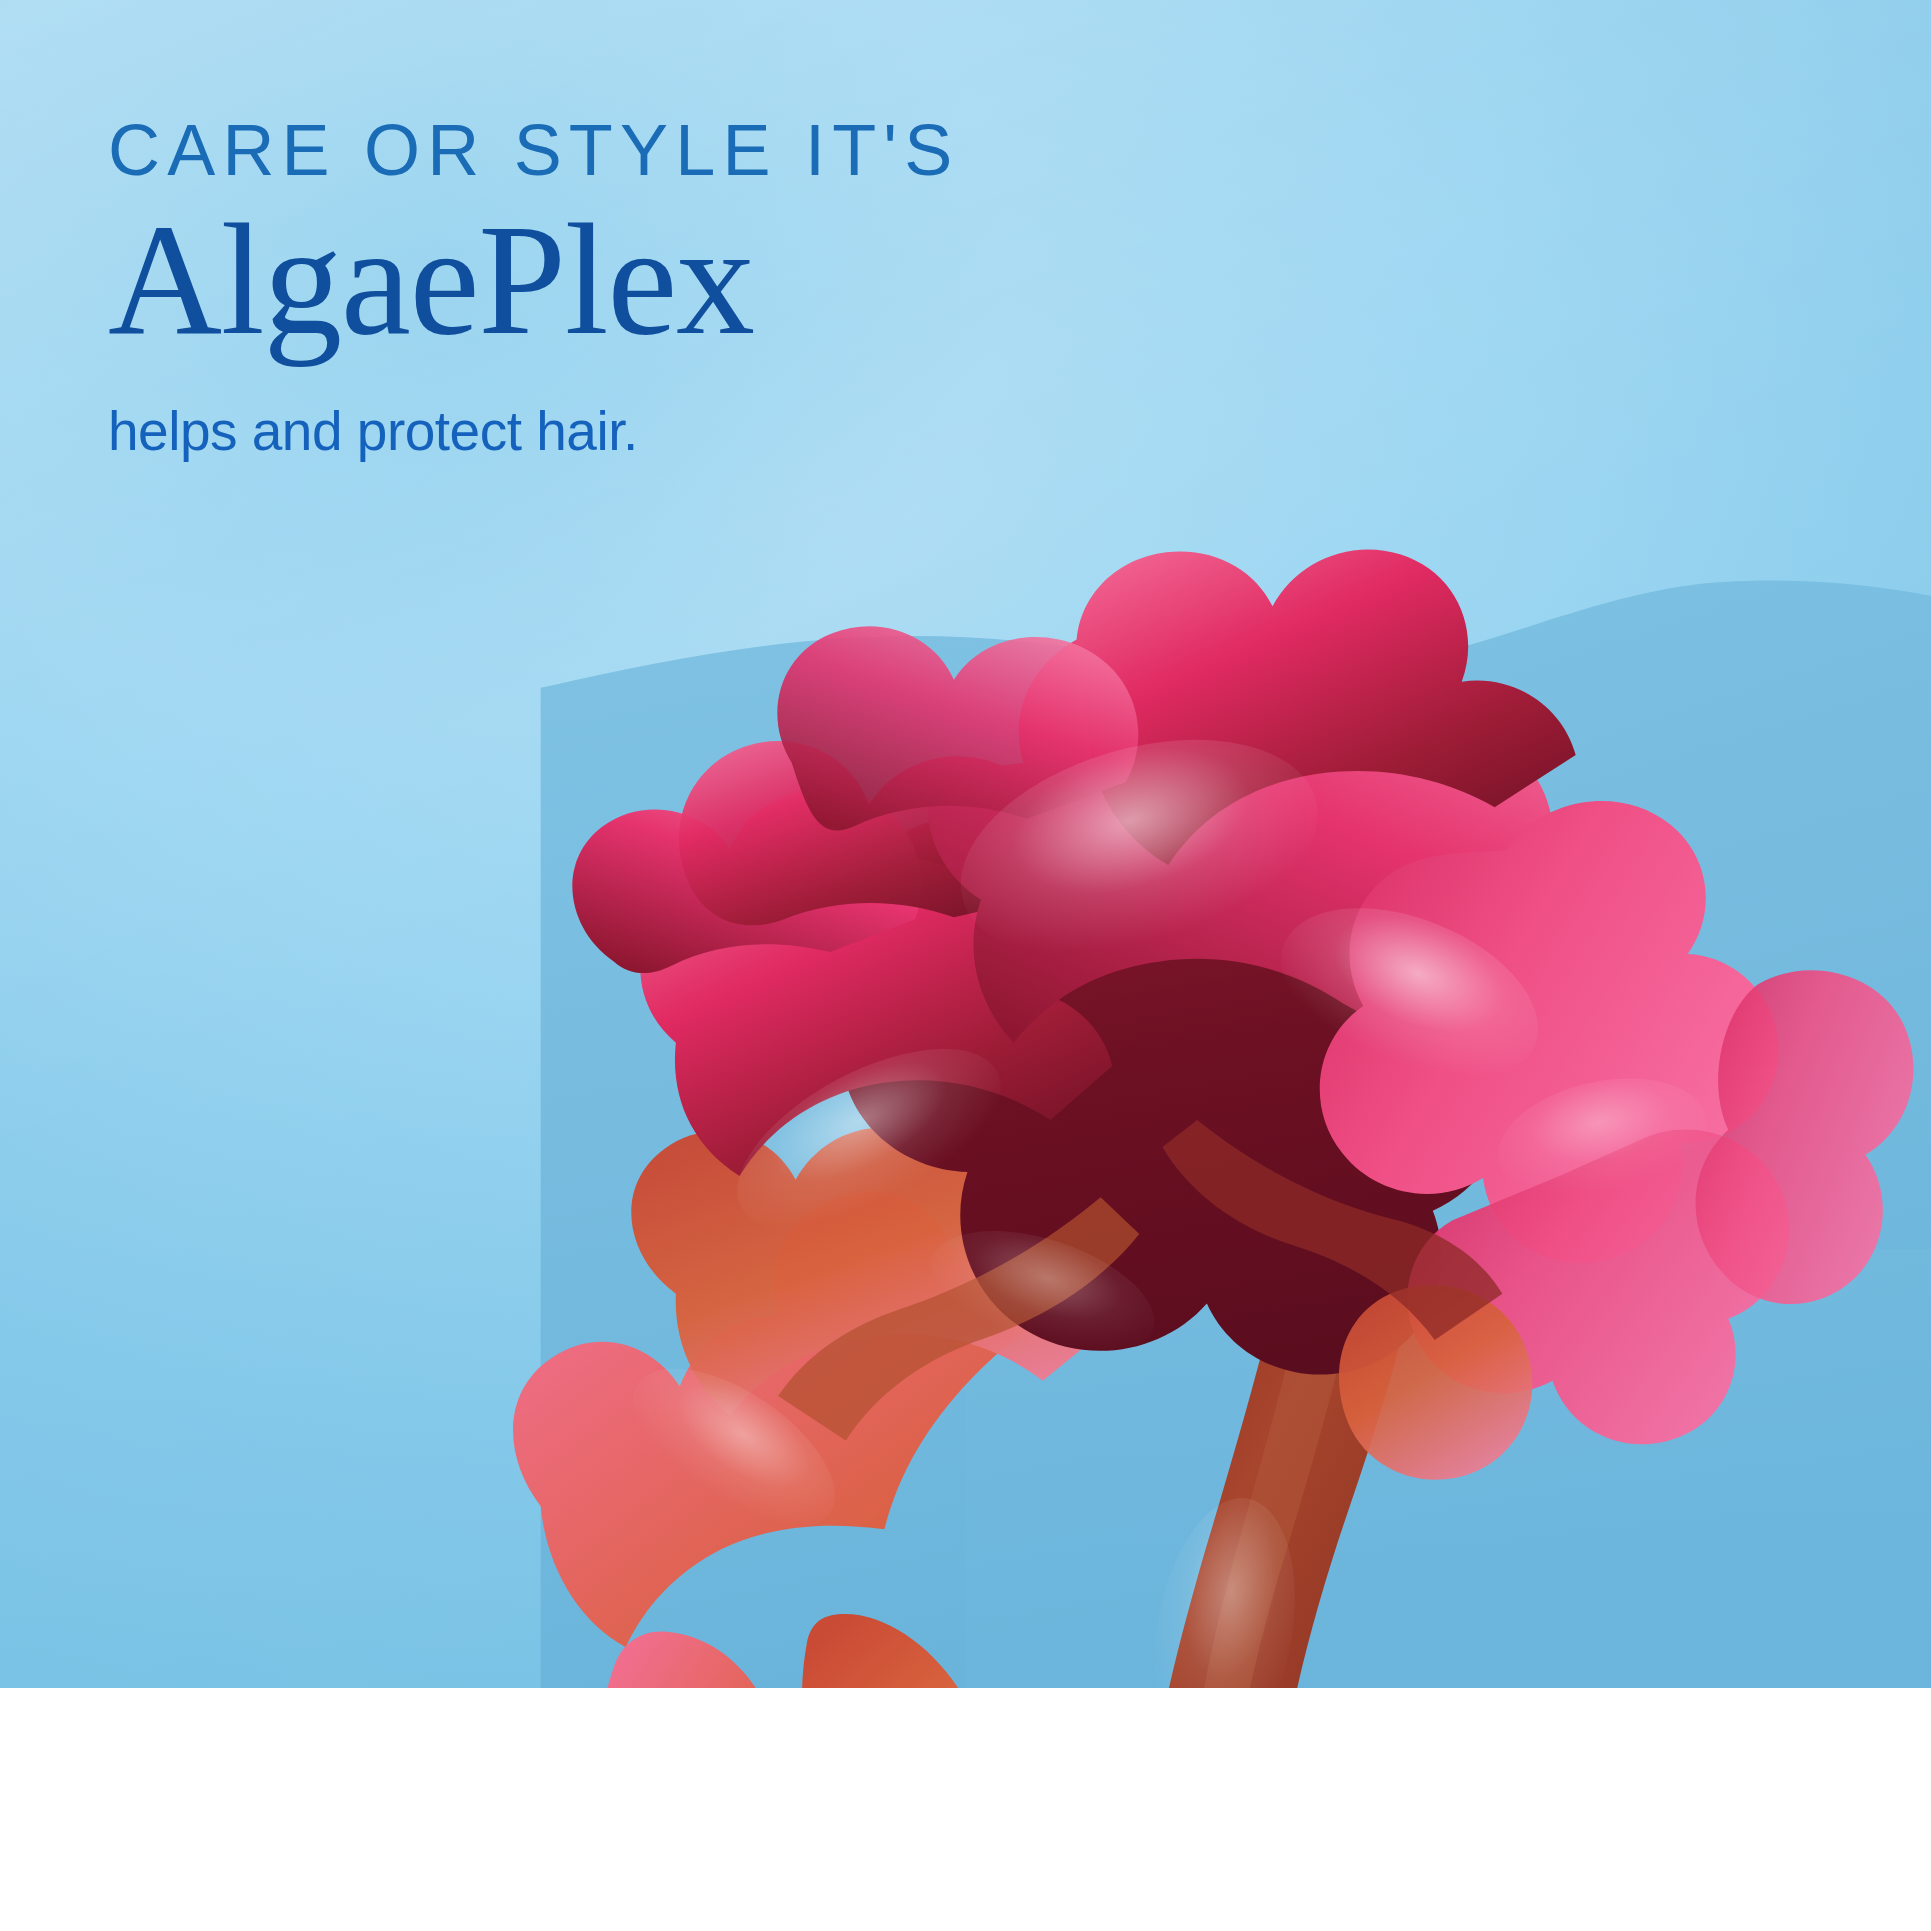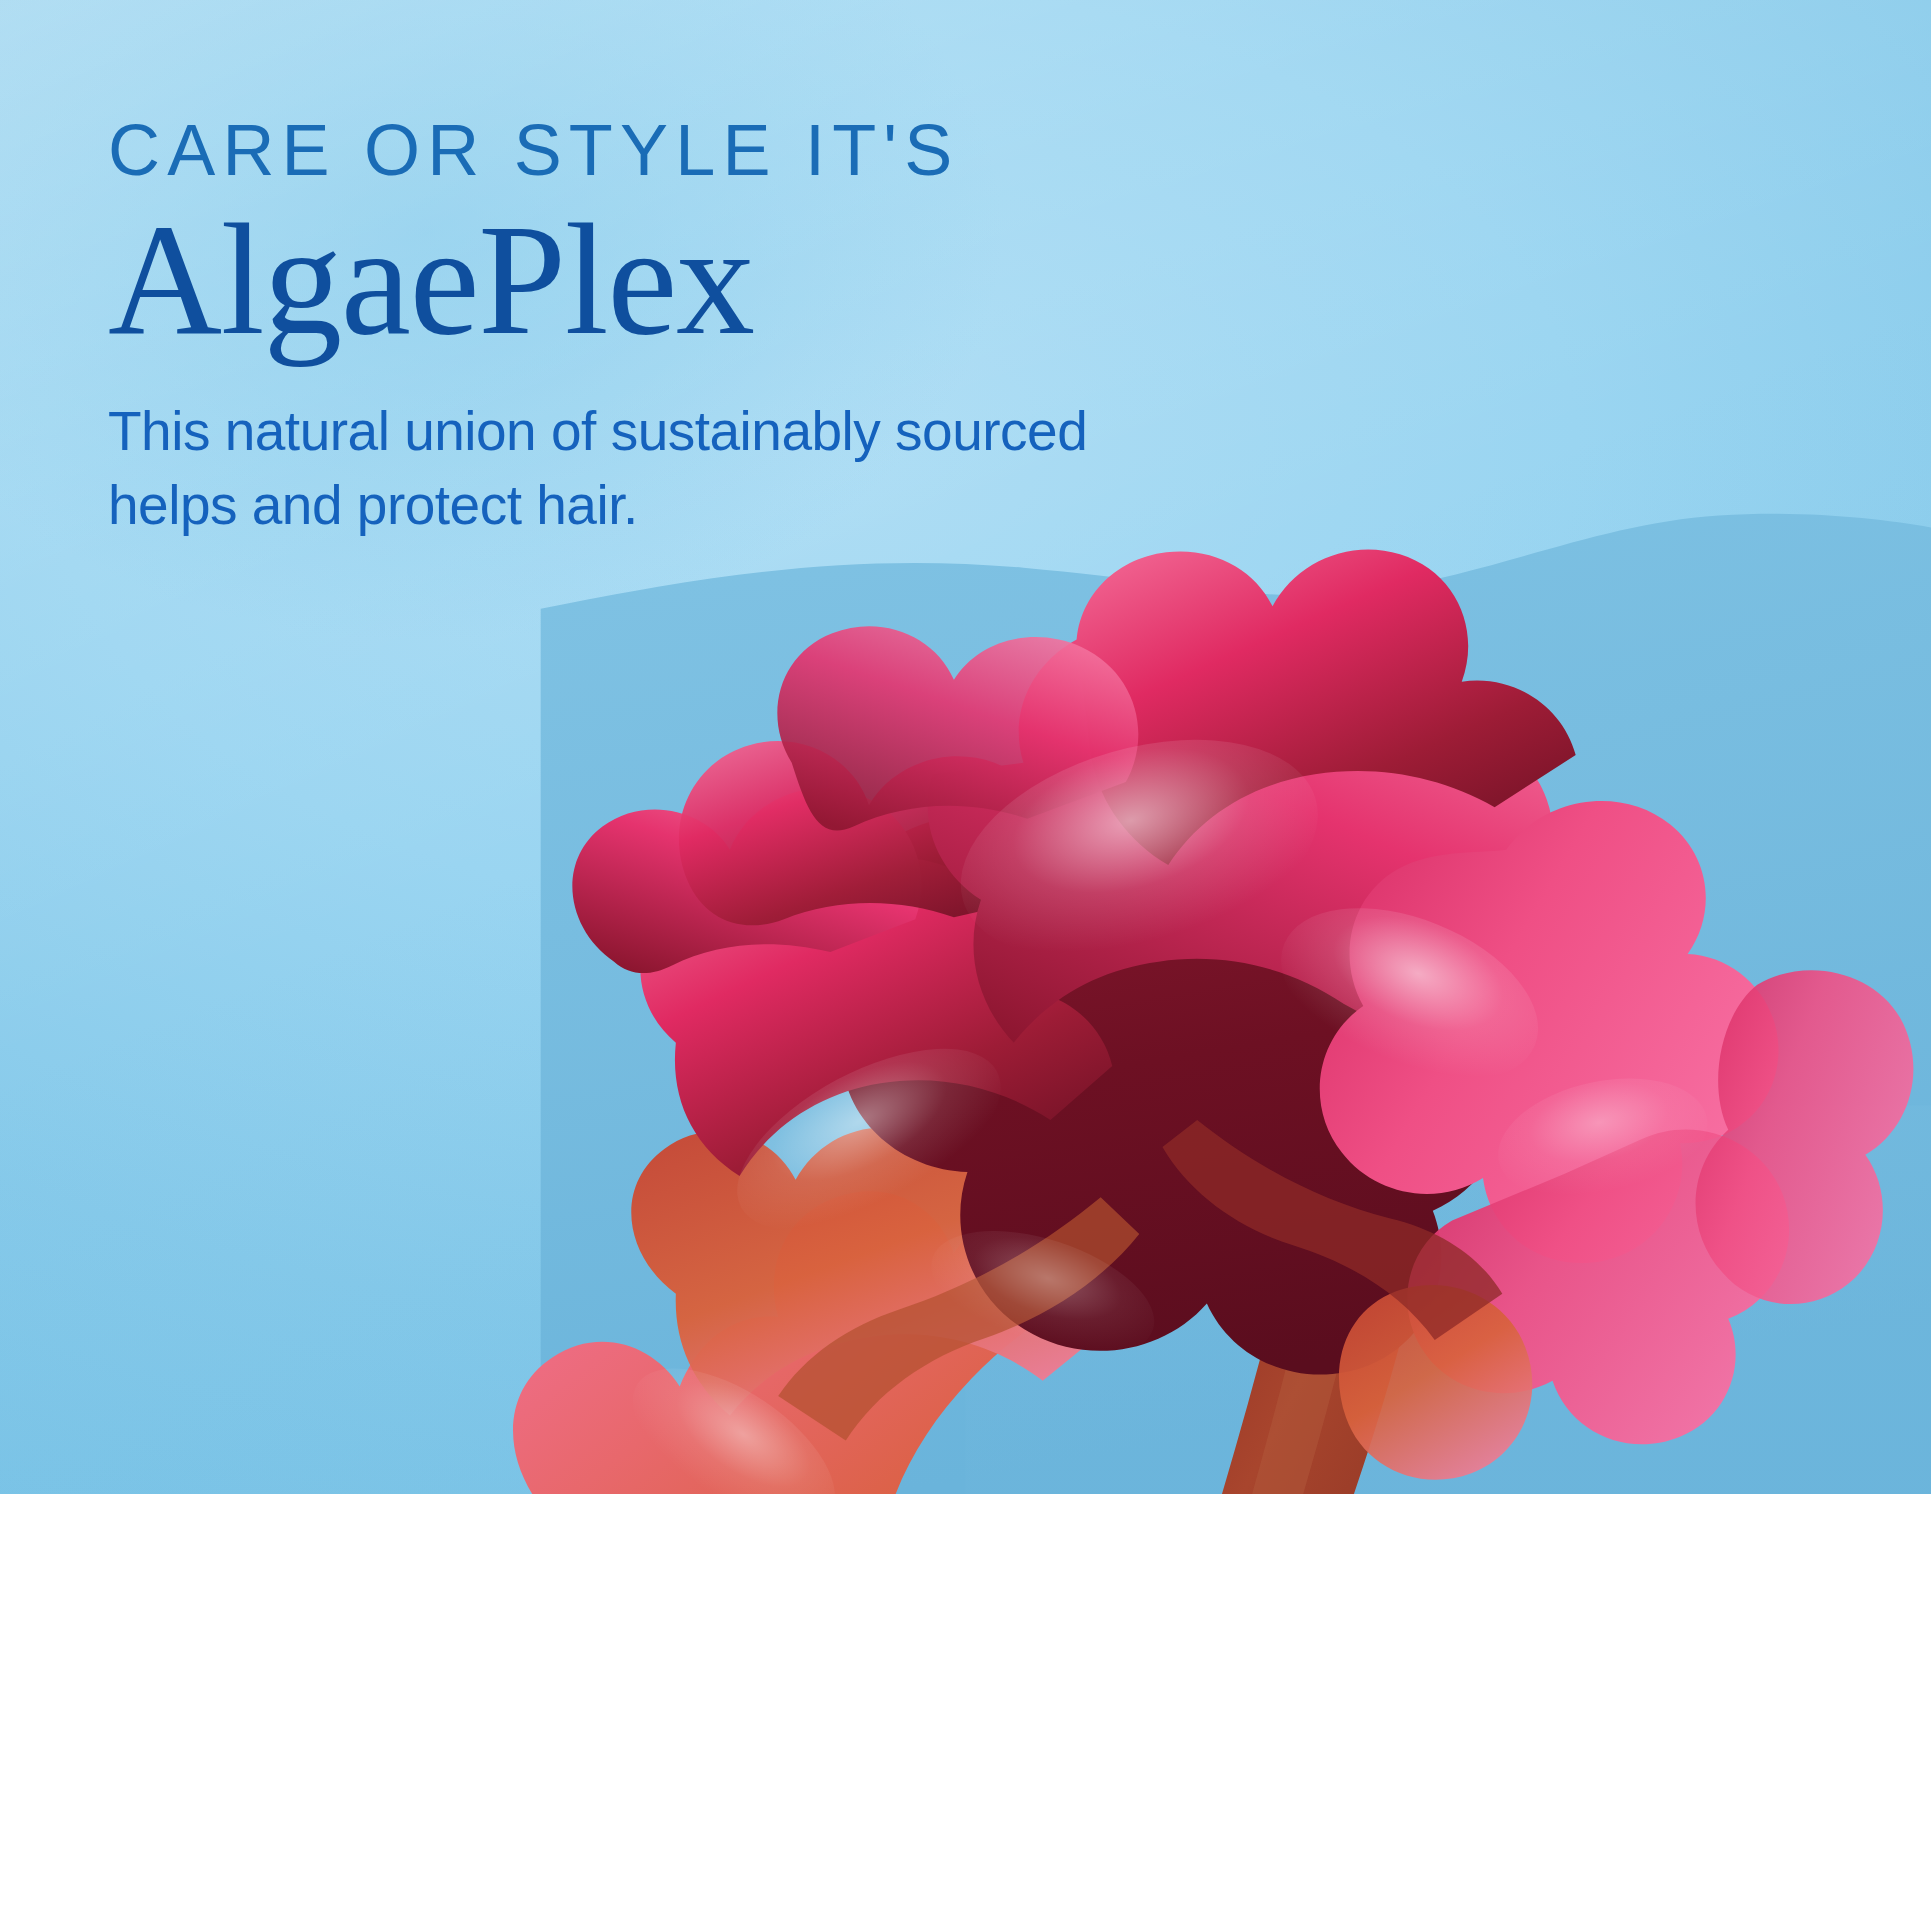--- a/index.html
+++ b/index.html
@@ -4,21 +4,21 @@
 <title>AlgaePlex</title>
 <style>
   html, body {
     margin: 0;
     padding: 0;
     background: #ffffff;
   }
   #canvas {
     position: relative;
     width: 1931px;
-    height: 1494px;
+    height: 1688px;
     overflow: hidden;
     font-family: "Liberation Sans", sans-serif;
     background: #8ecdee;
   }
 
   
   .bg-base {
     position: absolute;
     inset: 0;
     background:
@@ -132,21 +132,20 @@
                L 2000,2000 Z" fill="url(#waveGrad)"></path>
 
       <path d="M 1000,1480 L 2000,1480 L 2000,2000 L 1000,2000 Z" fill="url(#panelGrad)" opacity="0.28"></path>
     </svg>
   </div>
 
   <div class="copy">
     <div class="eyebrow">CARE OR STYLE IT'S</div>
     <div class="wordmark">AlgaePlex</div>
     <p class="lede">
-      <span class="ln">This natural union of sustainably sourced</span>
       <span class="ln">helps and protect hair.</span>
     </p>
   </div>
 
   <div class="algae">
     <svg viewBox="0 0 2000 2000" preserveAspectRatio="none" aria-hidden="true">
       <defs>
         <linearGradient id="gCanopyA" x1="0.15" y1="0" x2="0.85" y2="1">
           <stop offset="0%" stop-color="#f0608e"></stop>
           <stop offset="30%" stop-color="#e02a62"></stop>

